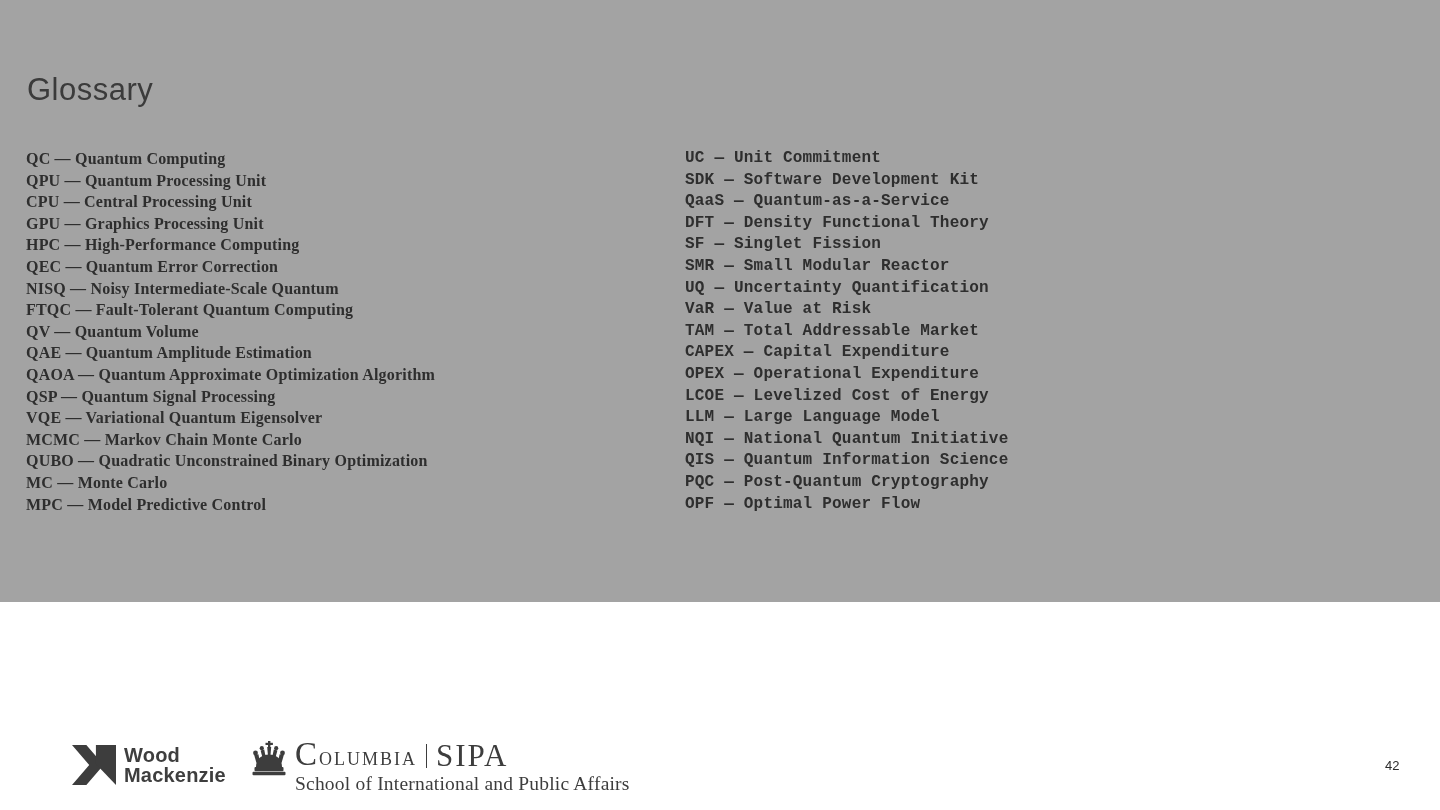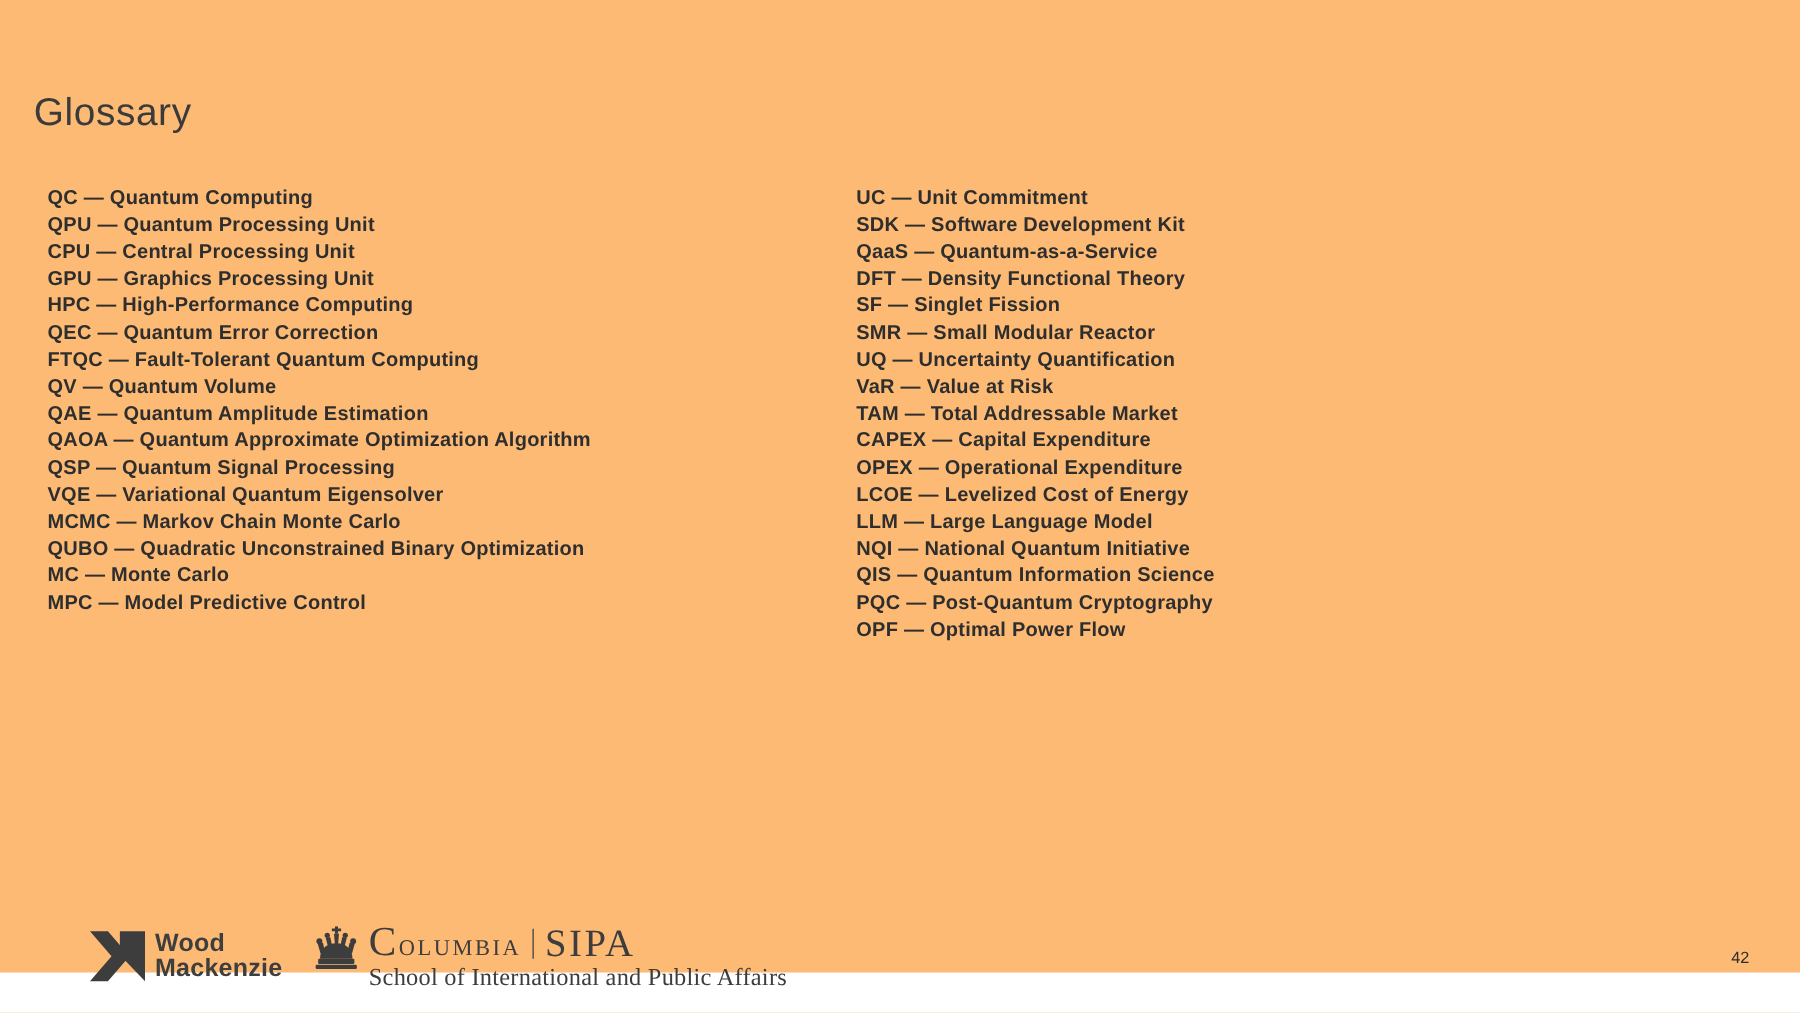--- a/index.html
+++ b/index.html
@@ -7,41 +7,41 @@
     padding: 0;
     width: 1440px;
     height: 810px;
     background: #ffffff;
     overflow: hidden;
     font-family: "Liberation Sans", sans-serif;
   }
   .slide {
     position: relative;
     width: 1440px;
-    height: 778px;
-    background: #fdba74;
+    height: 602px;
+    background: #a3a3a3;
   }
   .title {
     position: absolute;
     left: 27px;
     top: 72px;
     font-size: 31px;
     font-weight: 400;
     color: #3b3b3b;
     letter-spacing: 0.5px;
   }
   .glossary-col {
     position: absolute;
     top: 148px;
     font-size: 16px;
     font-weight: 700;
     color: #2e2e2e;
   }
-  .glossary-col-left  { left: 38px; }
-  .glossary-col-right { left: 685px; }
+  .glossary-col-left  { left: 26px; font-family: Liberation Serif, serif; }
+  .glossary-col-right { left: 685px; font-family: Liberation Mono, monospace; }
   .glossary-col .entry {
     height: 21.6px;
     line-height: 21.6px;
     white-space: nowrap;
     letter-spacing: 0.2px;
   }
   .footer {
     position: absolute;
     left: 0;
     top: 735px;
@@ -136,20 +136,21 @@
 
   <div class="title">Glossary</div>
 
   <div class="glossary-col glossary-col-left">
       <div class="entry">QC — Quantum Computing</div>
       <div class="entry">QPU — Quantum Processing Unit</div>
       <div class="entry">CPU — Central Processing Unit</div>
       <div class="entry">GPU — Graphics Processing Unit</div>
       <div class="entry">HPC — High-Performance Computing</div>
       <div class="entry">QEC — Quantum Error Correction</div>
+      <div class="entry">NISQ — Noisy Intermediate-Scale Quantum</div>
       <div class="entry">FTQC — Fault-Tolerant Quantum Computing</div>
       <div class="entry">QV — Quantum Volume</div>
       <div class="entry">QAE — Quantum Amplitude Estimation</div>
       <div class="entry">QAOA — Quantum Approximate Optimization Algorithm</div>
       <div class="entry">QSP — Quantum Signal Processing</div>
       <div class="entry">VQE — Variational Quantum Eigensolver</div>
       <div class="entry">MCMC — Markov Chain Monte Carlo</div>
       <div class="entry">QUBO — Quadratic Unconstrained Binary Optimization</div>
       <div class="entry">MC — Monte Carlo</div>
       <div class="entry">MPC — Model Predictive Control</div>

